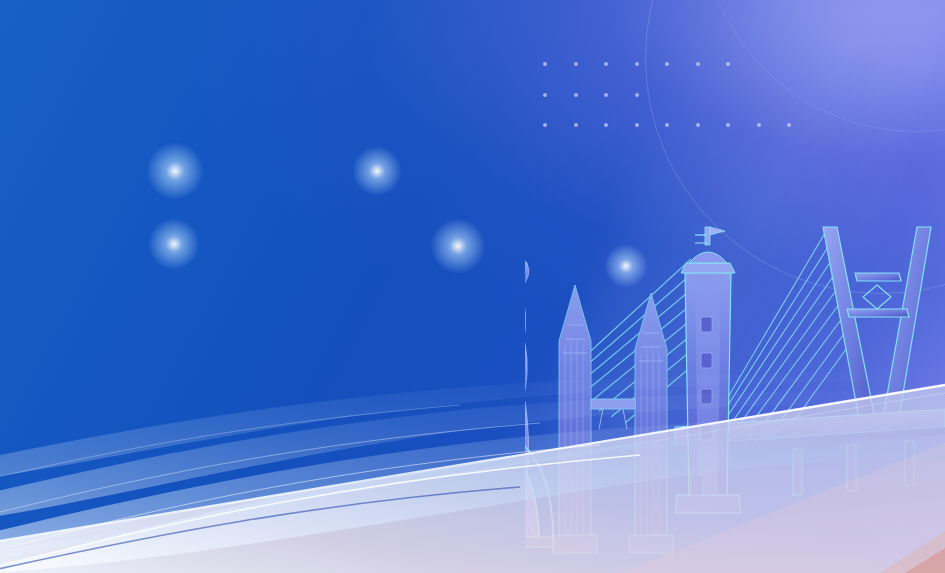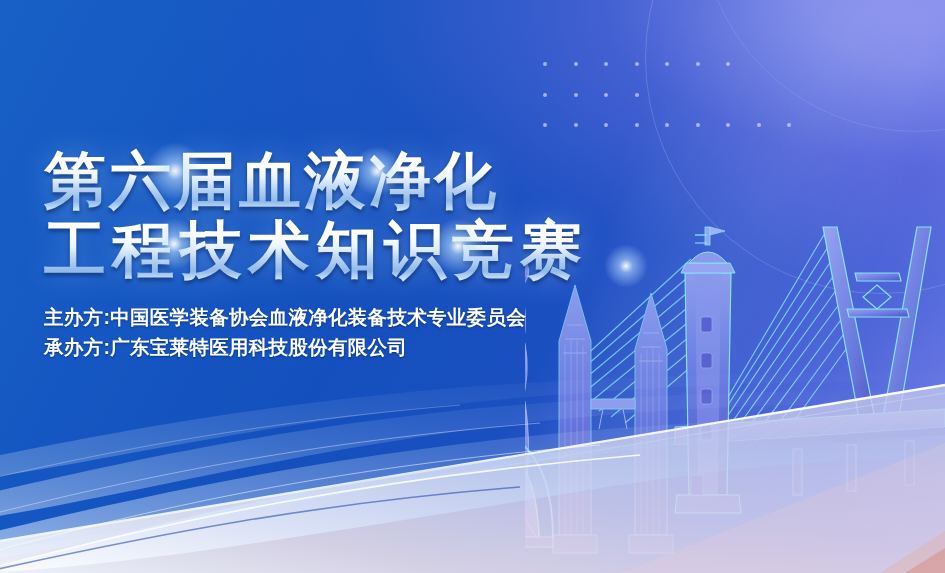--- a/index.html
+++ b/index.html
@@ -339,28 +339,20 @@
 
     <g fill="none" stroke="#ffffff" opacity="0.85">
       <path d="M-20 298 C 170 248 360 206 640 182" stroke-width="1.6"></path>
       <path d="M-20 282 C 150 236 330 194 600 172" stroke-width="1" opacity="0.6"></path>
       <path d="M-20 244 C 140 204 300 170 540 150" stroke-width="0.9" opacity="0.5"></path>
       <path d="M-20 208 C 110 178 250 150 460 132" stroke-width="0.8" opacity="0.4"></path>
     </g>
     <path d="M-20 300 C 160 260 320 230 520 214" fill="none" stroke="#1a3fa8" stroke-width="1.6" opacity="0.55"></path>
   </svg>
 
-  <div class="text-block">
-    <div class="title-line l1">第六届血液净化</div>
-    <div class="title-line l2">工程技术知识竞赛</div>
-    <div class="subs">
-      <div class="sub-line">主办方:中国医学装备协会血液净化装备技术专业委员会</div>
-      <div class="sub-line">承办方:广东宝莱特医用科技股份有限公司</div>
-    </div>
-  </div>
 
   <div class="glint" style="left:146px;top:142px;width:58px;height:58px;"></div>
   <div class="glint" style="left:352px;top:146px;width:50px;height:50px;"></div>
   <div class="glint" style="left:148px;top:218px;width:52px;height:52px;"></div>
   <div class="glint" style="left:430px;top:218px;width:56px;height:56px;"></div>
   <div class="glint" style="left:604px;top:244px;width:44px;height:44px;"></div>
 
 </div>
 
 </body></html>

